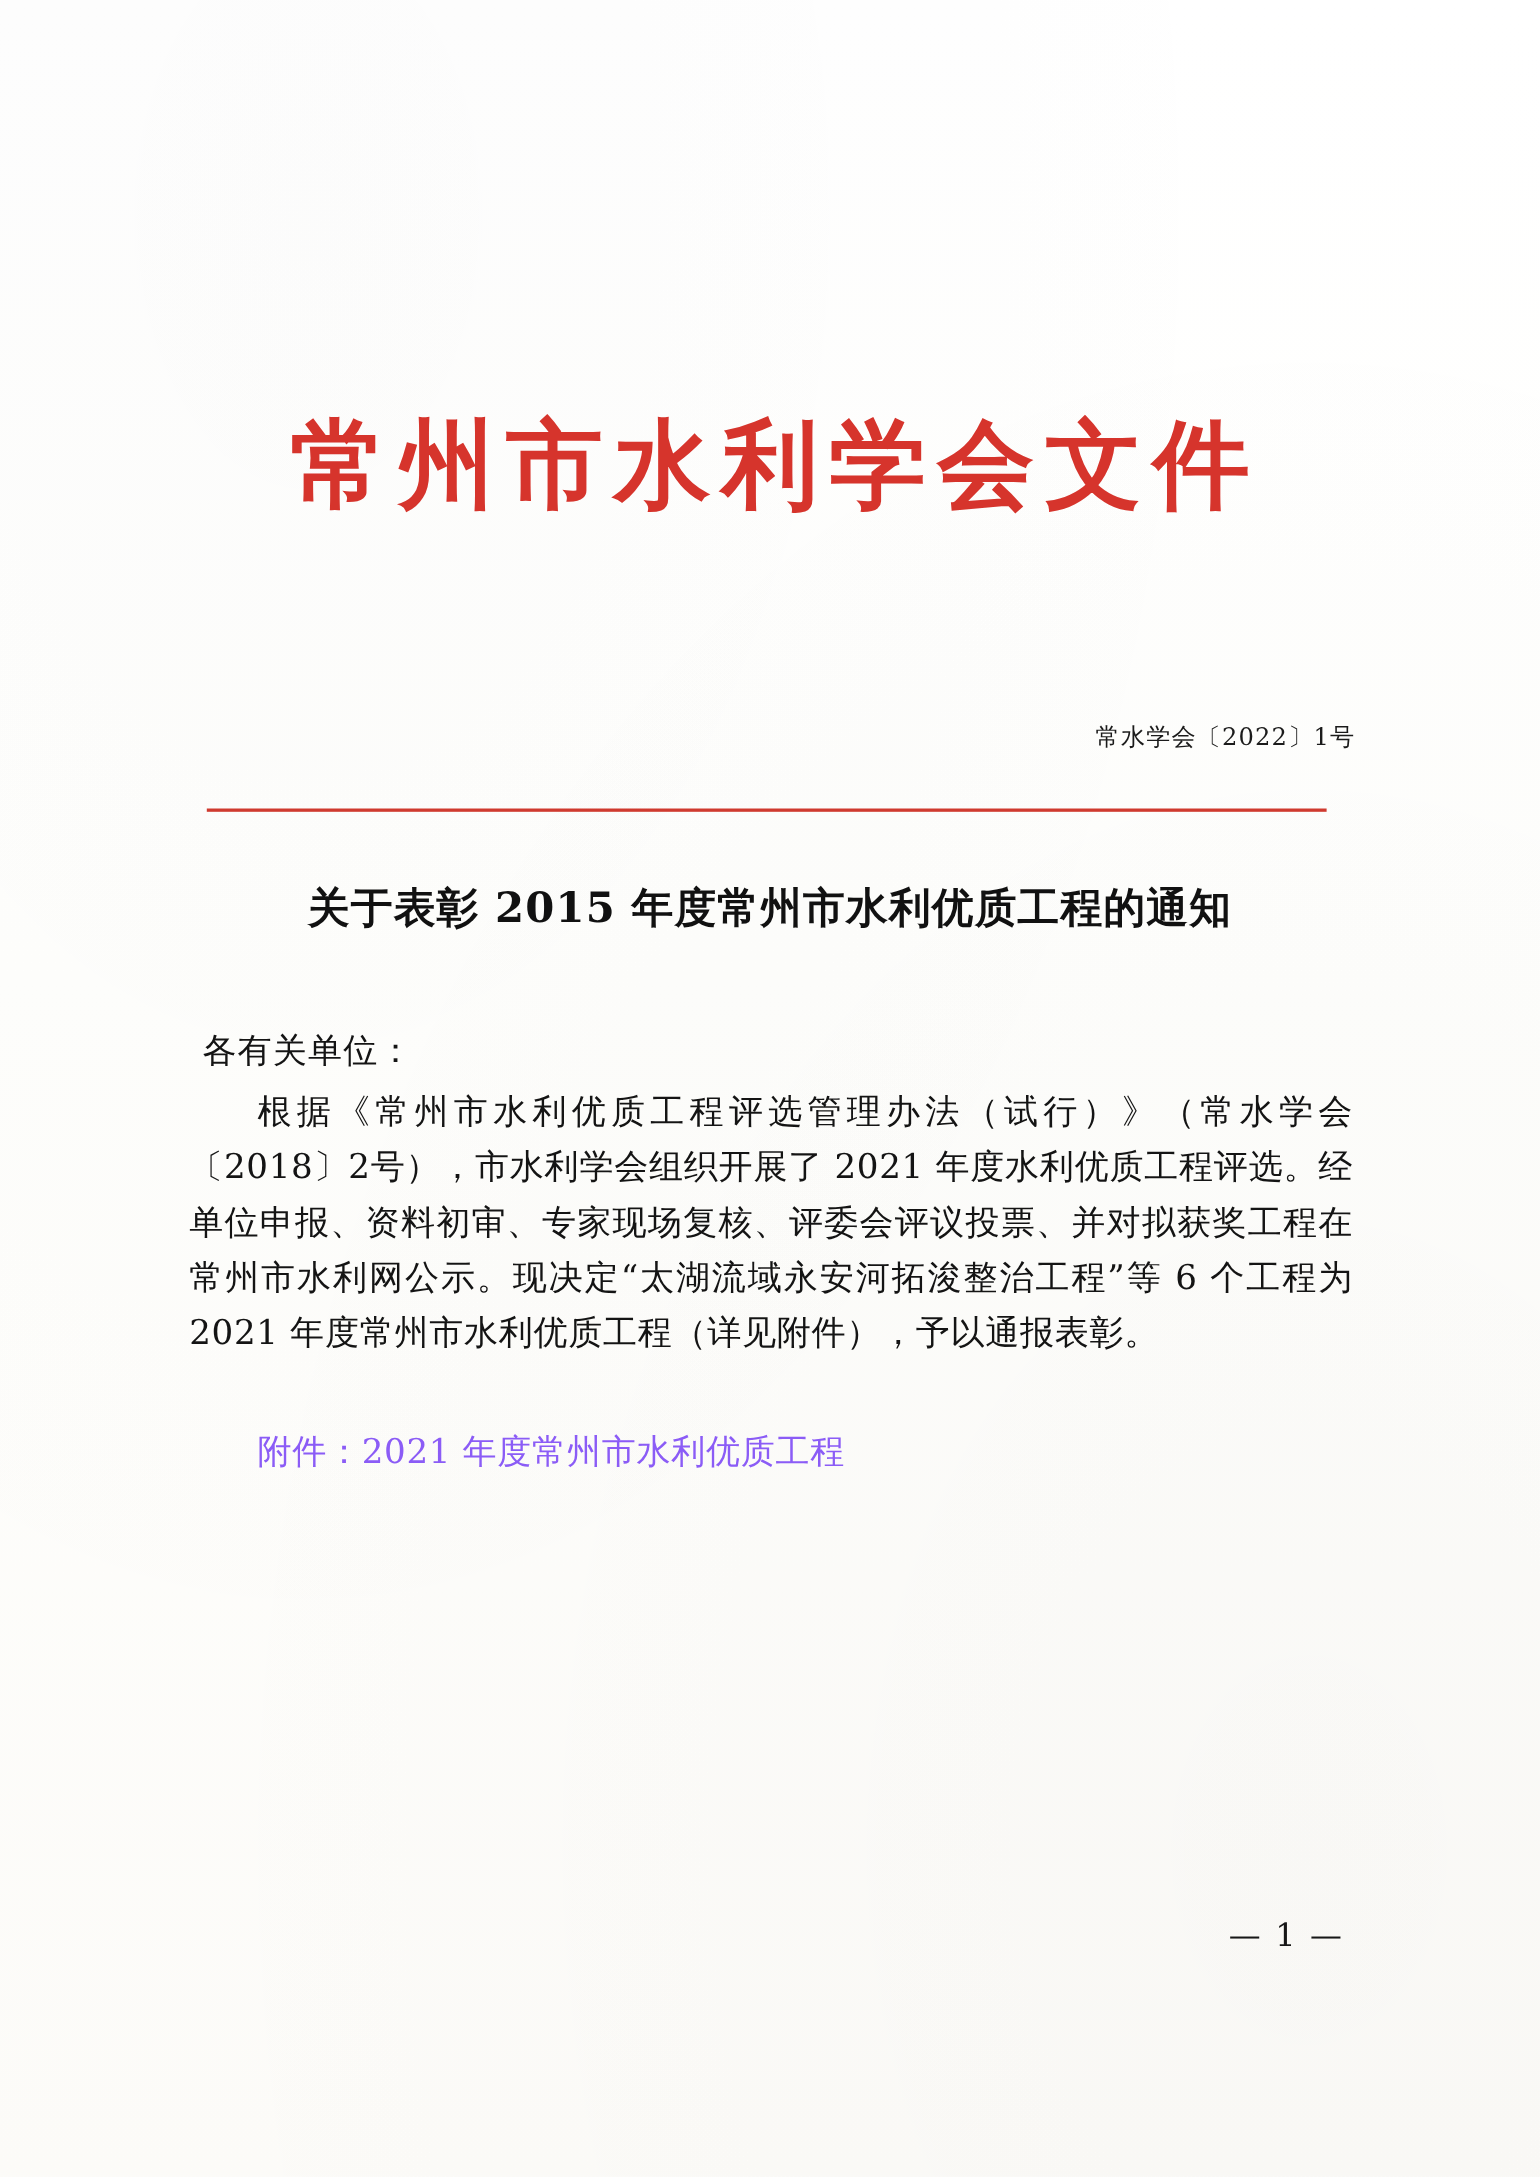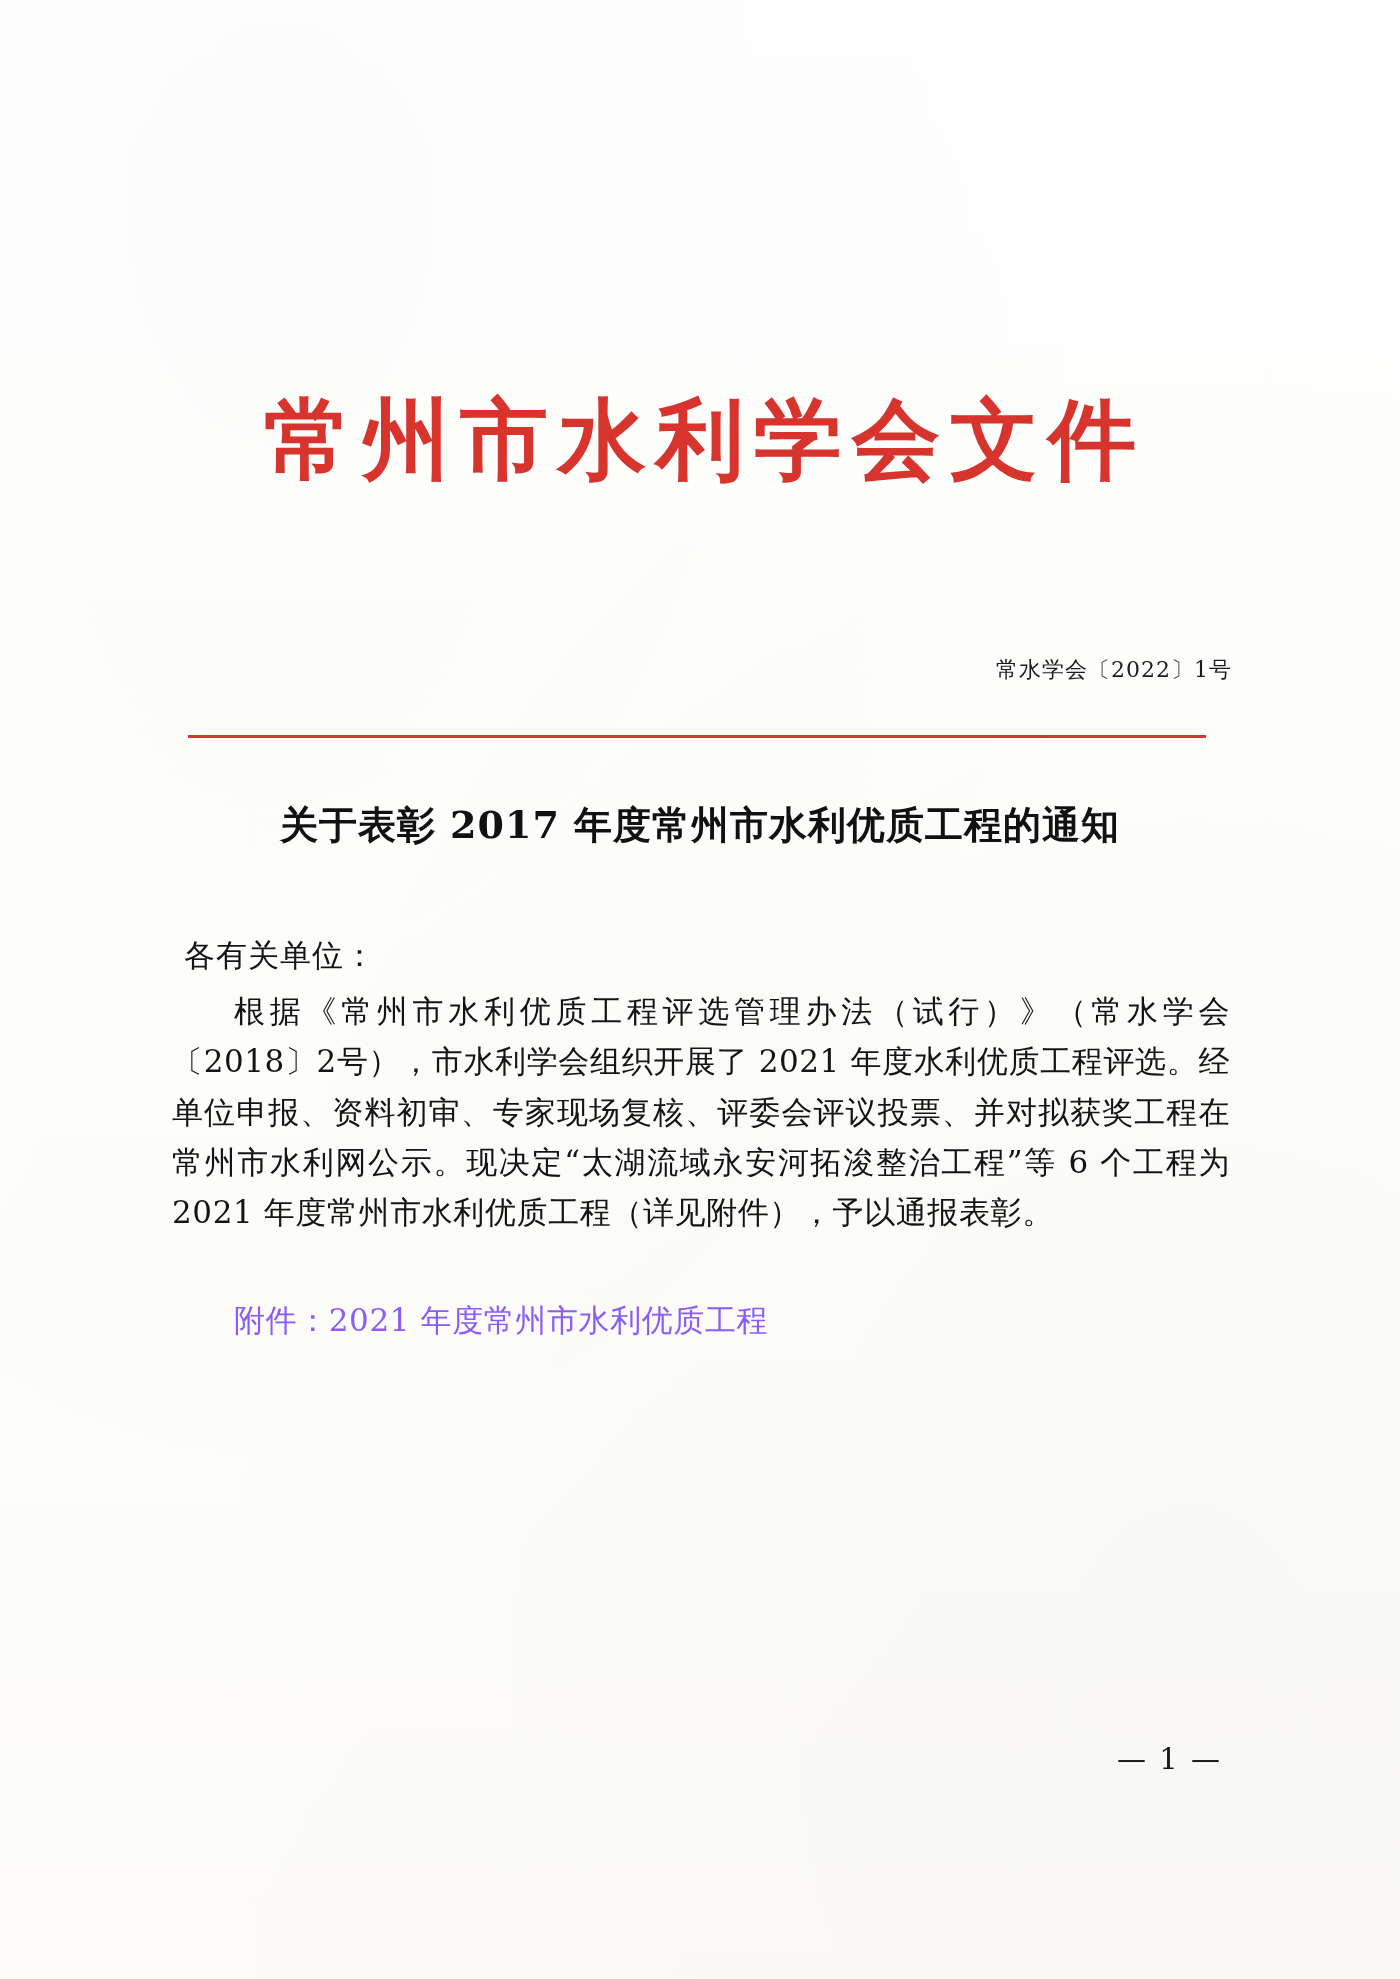--- a/index.html
+++ b/index.html
@@ -40,21 +40,21 @@
     position: absolute;
     left: 168px;
     top: 0;
     width: 1064px;
     height: 1979px;
   }
 
   
   .masthead {
     position: absolute;
-    top: 395px;
+    top: 378px;
     left: 0;
     width: 1064px;
     text-align: center;
   }
   .masthead-title {
     font-family: "DejaVu Serif", "Liberation Serif", serif;
     font-weight: 700;
     font-size: 88px;
     line-height: 1;
     letter-spacing: 10px;
@@ -157,21 +157,21 @@
   <div class="content">
 
     <div class="masthead">
       <div class="masthead-title">常州市水利学会文件</div>
     </div>
 
     <div class="docnum">常水学会〔2022〕1号</div>
 
     <div class="red-rule"></div>
 
-    <div class="headline">关于表彰 2017 年度常州市水利优质工程的通知</div>
+    <div class="headline">关于表彰 2015 年度常州市水利优质工程的通知</div>
 
     <div class="body-block">
       <p class="salutation">各有关单位：</p>
 
       <p class="para">根据《常州市水利优质工程评选管理办法（试行）》（常水学会〔2018〕2号），市水利学会组织开展了 2021 年度水利优质工程评选。经单位申报、资料初审、专家现场复核、评委会评议投票、并对拟获奖工程在常州市水利网公示。现决定“太湖流域永安河拓浚整治工程”等 6 个工程为 2021 年度常州市水利优质工程（详见附件），予以通报表彰。</p>
 
 
       <p class="attachment">附件：2021 年度常州市水利优质工程</p>
     </div>
 

